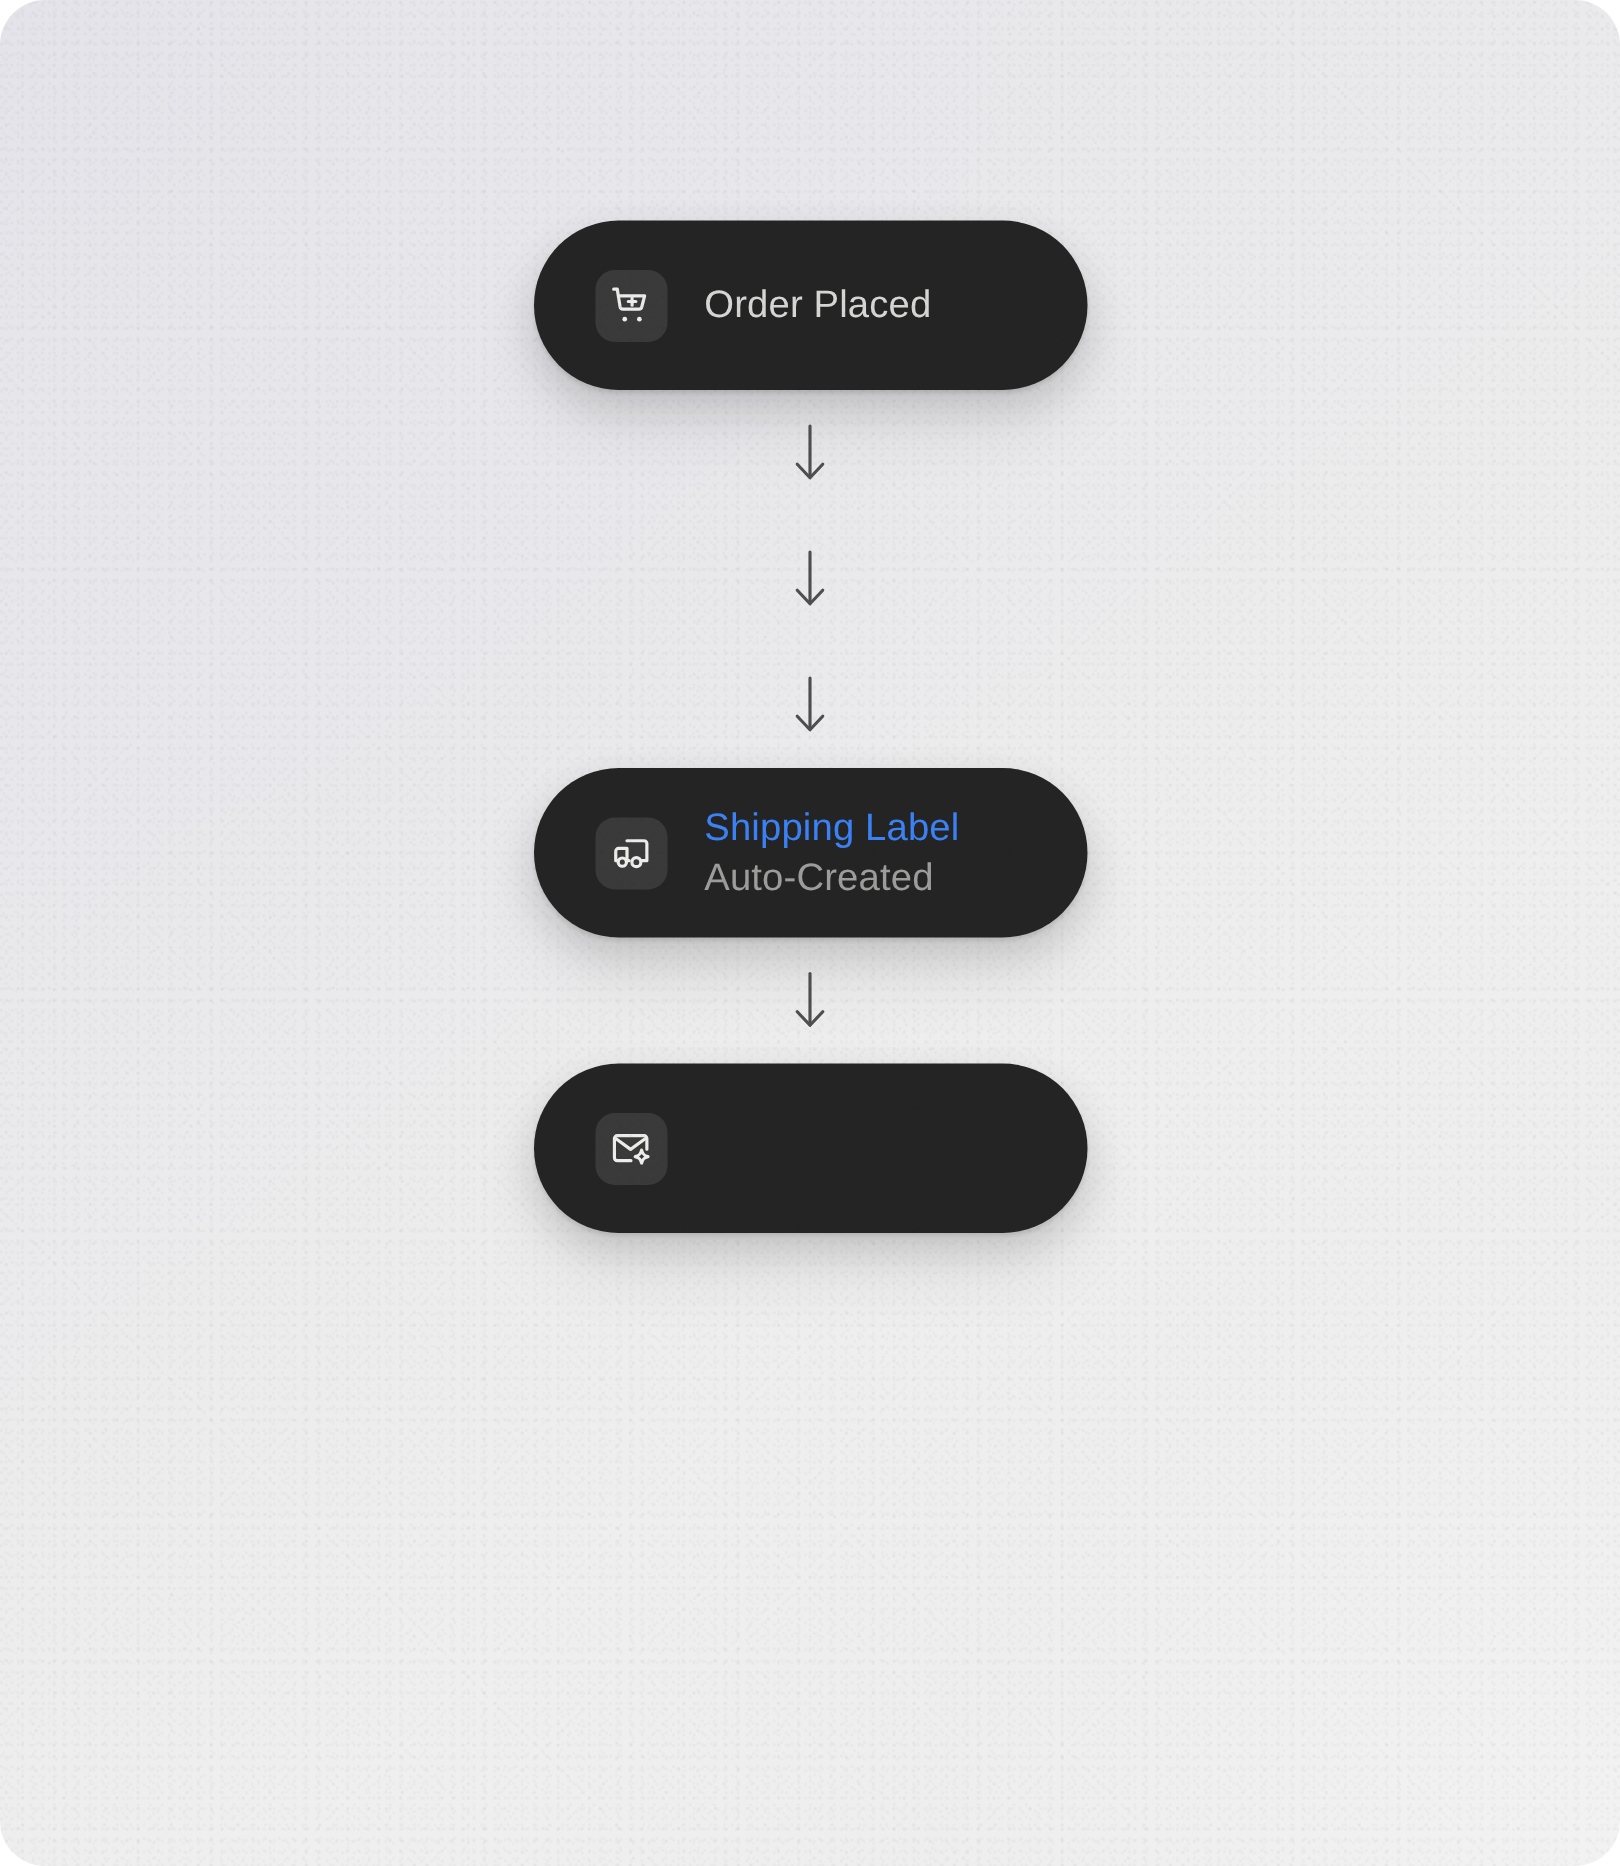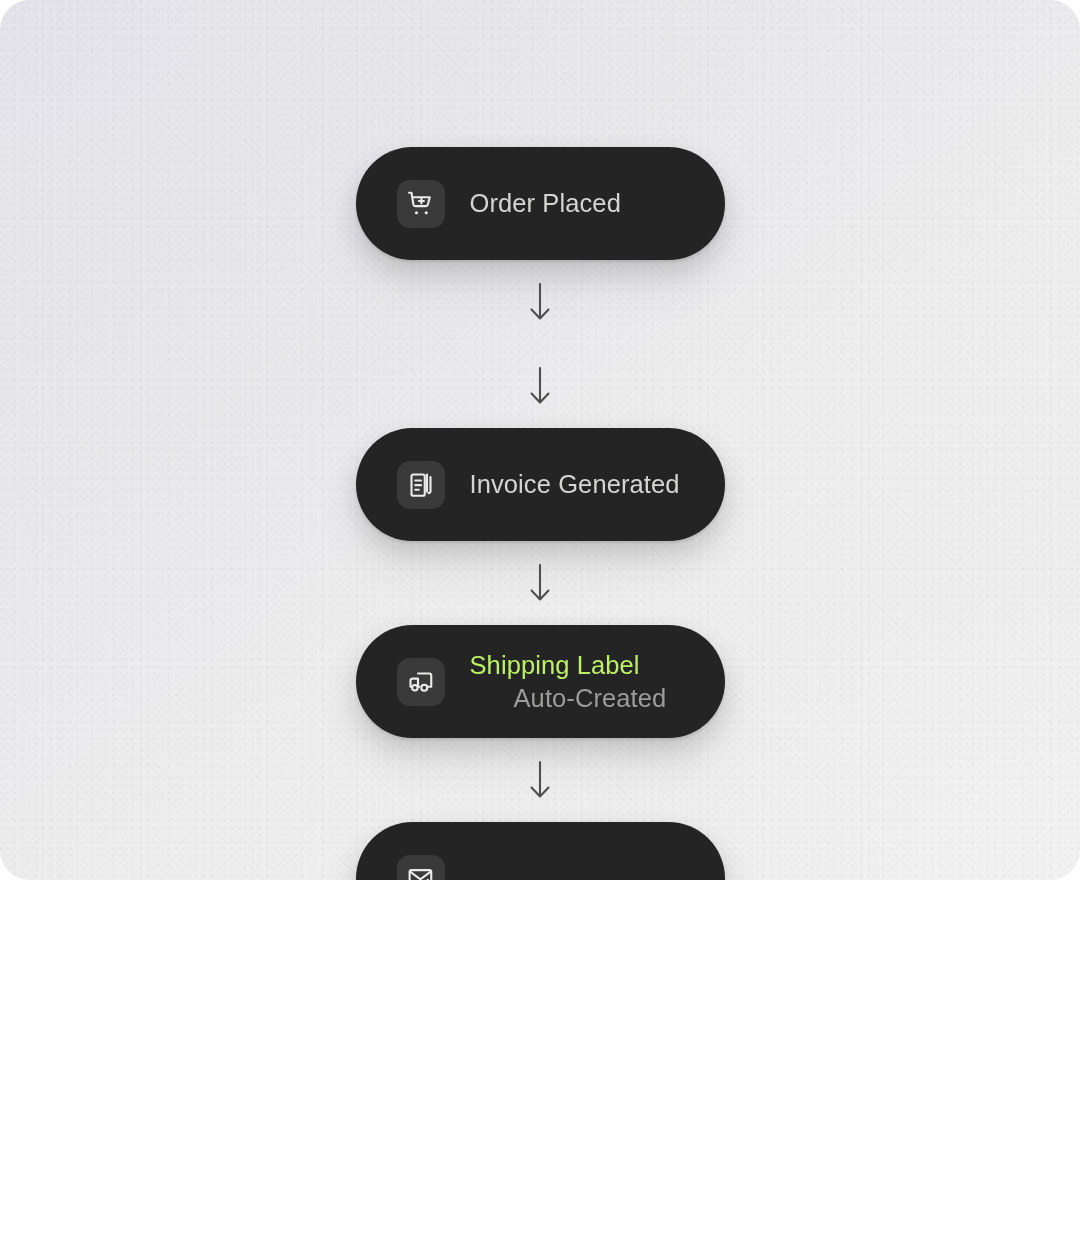--- a/index.html
+++ b/index.html
@@ -13,21 +13,21 @@
 
   body {
     font-family:"Liberation Sans", sans-serif;
     -webkit-font-smoothing:antialiased;
   }
 
   
   .stage{
     position:relative;
     width:1080px;
-    height:880px;
+    height:1244px;
     border-radius:30px;
     overflow:hidden;
     background:
       radial-gradient(115% 95% at 0% 0%,   #e4e3e9 0%,  #e7e6eb 22%, rgba(235,235,239,0) 62%),
       radial-gradient(120% 105% at 100% 100%, #f2f2f2 0%, #eeeeee 35%, rgba(238,238,238,0) 70%),
       linear-gradient(145deg, #e6e5ea 0%, #eaeaec 38%, #efefef 68%, #f0f0f0 100%);
   }
 
   
   .grain{
@@ -91,30 +91,29 @@
   }
 
   .node-label{
     font-size:25.5px;
     line-height:33px;
     color:#d6d6d4;
     font-weight:400;
     letter-spacing:.1px;
     white-space:nowrap;
   }
-  .node-label.primary{ color:#bef264; }
+  .node-label.primary{ color:#3b82f6; }
 
   .node-sub{
     font-size:25.5px;
     line-height:33px;
     color:#9d9d9c;
     font-weight:400;
     letter-spacing:.1px;
     white-space:nowrap;
-    margin-left:44px;
   }
 
   
   .connector{
     height:84px;
     display:flex;
     align-items:center;
     justify-content:center;
   }
   .connector svg{ display:block; }
@@ -149,35 +148,20 @@
     </div>
 
 
     <div class="connector">
       <svg width="26" height="40" viewBox="0 0 26 40" fill="none" stroke="#4f4f4f" stroke-width="2.1" stroke-linecap="round" stroke-linejoin="round">
         <path d="M13 2v34"></path>
         <path d="M4.5 27.5 13 36.5l8.5-9"></path>
       </svg>
     </div>
 
-    <div class="node">
-      <div class="node-icon">
-        <svg width="30" height="30" viewBox="0 0 24 24" fill="none" stroke="#ececeb" stroke-width="1.7" stroke-linecap="round" stroke-linejoin="round">
-          <path d="M19.6 5.6V17a1.5 1.5 0 0 1-1.5 1.5"></path>
-          <path d="M16.8 3.6v13.8"></path>
-          <rect x="4.4" y="3.6" width="10.6" height="17" rx="1.5"></rect>
-          <path d="M7.4 8.4h4.6"></path>
-          <path d="M7.4 12.1h4.6"></path>
-          <path d="M7.4 15.8h2.8"></path>
-        </svg>
-      </div>
-      <div class="node-text">
-        <div class="node-label">Invoice Generated</div>
-      </div>
-    </div>
 
     <div class="connector">
       <svg width="26" height="40" viewBox="0 0 26 40" fill="none" stroke="#4f4f4f" stroke-width="2.1" stroke-linecap="round" stroke-linejoin="round">
         <path d="M13 2v34"></path>
         <path d="M4.5 27.5 13 36.5l8.5-9"></path>
       </svg>
     </div>
 
     <div class="node">
       <div class="node-icon">

